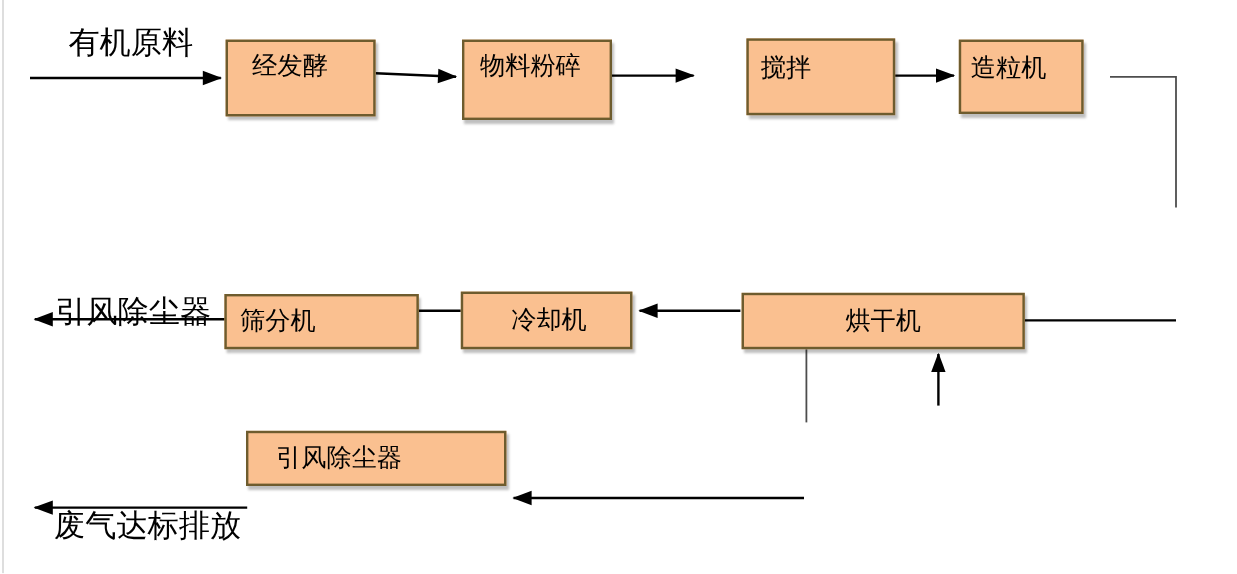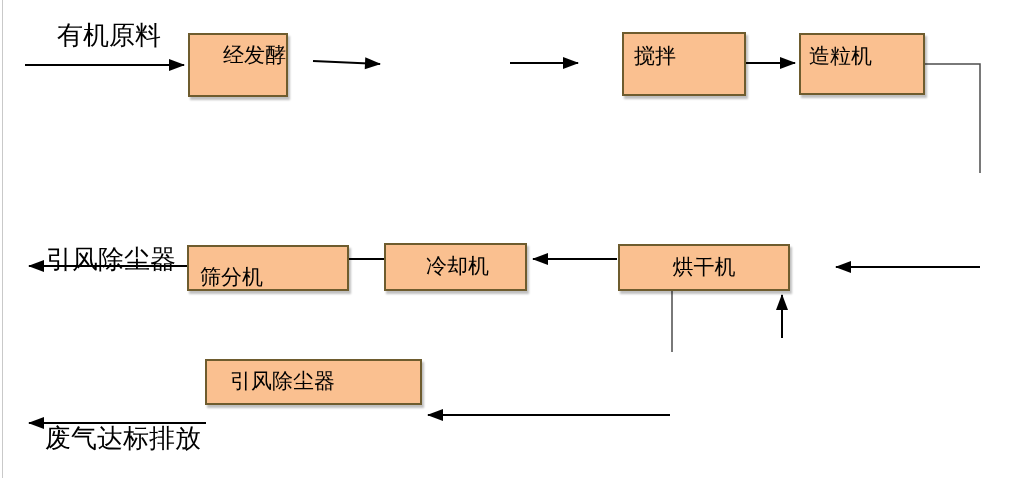--- a/index.html
+++ b/index.html
@@ -63,42 +63,45 @@
     <line x1="207" y1="266" x2="29" y2="266" stroke="#000" stroke-width="2" marker-end="url(#arr)"></line>
 
     <line x1="672" y1="291" x2="672" y2="352" stroke="#4D4D4D" stroke-width="1.5"></line>
 
     <line x1="782" y1="338" x2="782" y2="295" stroke="#000" stroke-width="2" marker-end="url(#arr)"></line>
 
     <line x1="670" y1="415" x2="428" y2="415" stroke="#000" stroke-width="2" marker-end="url(#arr)"></line>
     <line x1="206" y1="423" x2="29" y2="423" stroke="#000" stroke-width="2" marker-end="url(#arr)"></line>
   </svg>
 
-  <div class="node" style="left:188px;top:33px;width:100px;height:64px;padding:9px 0 0 20px;justify-content:flex-end;">
+  <div class="node" style="left:188px;top:33px;width:125px;height:64px;padding:9px 0 0 20px;">
     <span>经发酵</span>
   </div>
 
+  <div class="node" style="left:385px;top:33px;width:125px;height:67px;padding:9px 0 0 13px;">
+    <span>物料粉碎</span>
+  </div>
 
   <div class="node" style="left:582px;top:32px;width:124px;height:64px;padding:11px 0 0 10px;margin-left:40px;">
     <span>搅拌</span>
   </div>
 
-  <div class="node" style="left:799px;top:33px;width:126px;height:62px;padding:10px 0 0 8px;">
+  <div class="node" style="left:799px;top:33px;width:104px;height:62px;padding:10px 0 0 8px;">
     <span>造粒机</span>
   </div>
 
-  <div class="node v-center" style="left:187px;top:245px;width:162px;height:46px;padding-left:11px;align-items:flex-end;">
+  <div class="node v-center" style="left:187px;top:245px;width:162px;height:46px;padding-left:11px;">
     <span>筛分机</span>
   </div>
 
   <div class="node v-center" style="left:384px;top:243px;width:143px;height:48px;padding-left:40px;">
     <span>冷却机</span>
   </div>
 
-  <div class="node h-center" style="left:618px;top:244px;width:172px;height:47px;">
+  <div class="node h-center" style="left:618px;top:244px;width:236px;height:47px;">
     <span>烘干机</span>
   </div>
 
   <div class="node v-center" style="left:205px;top:359px;width:217px;height:46px;padding-left:23px;">
     <span>引风除尘器</span>
   </div>
 
 
   <div class="free-label" style="left:57px;top:18px;">有机原料</div>
 

